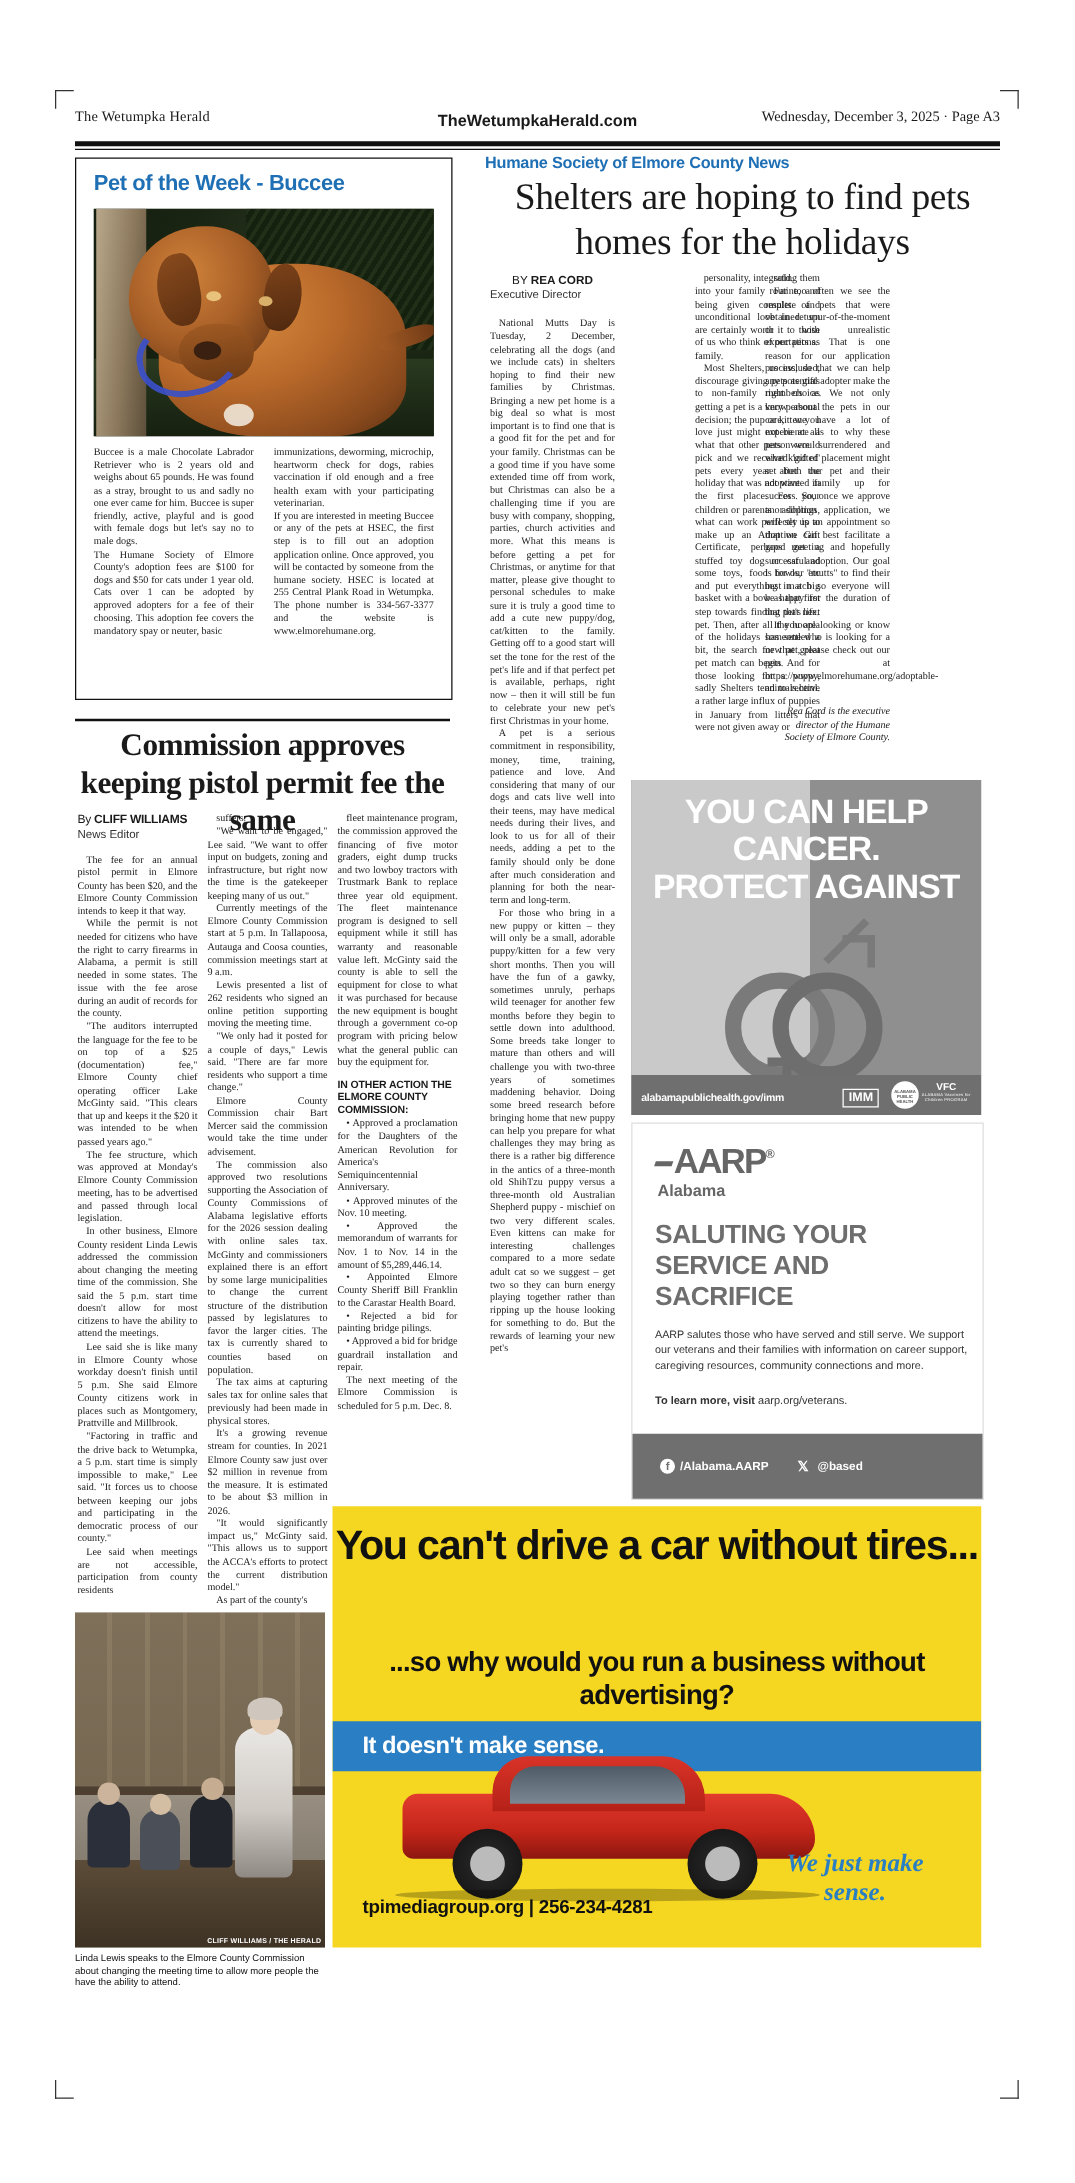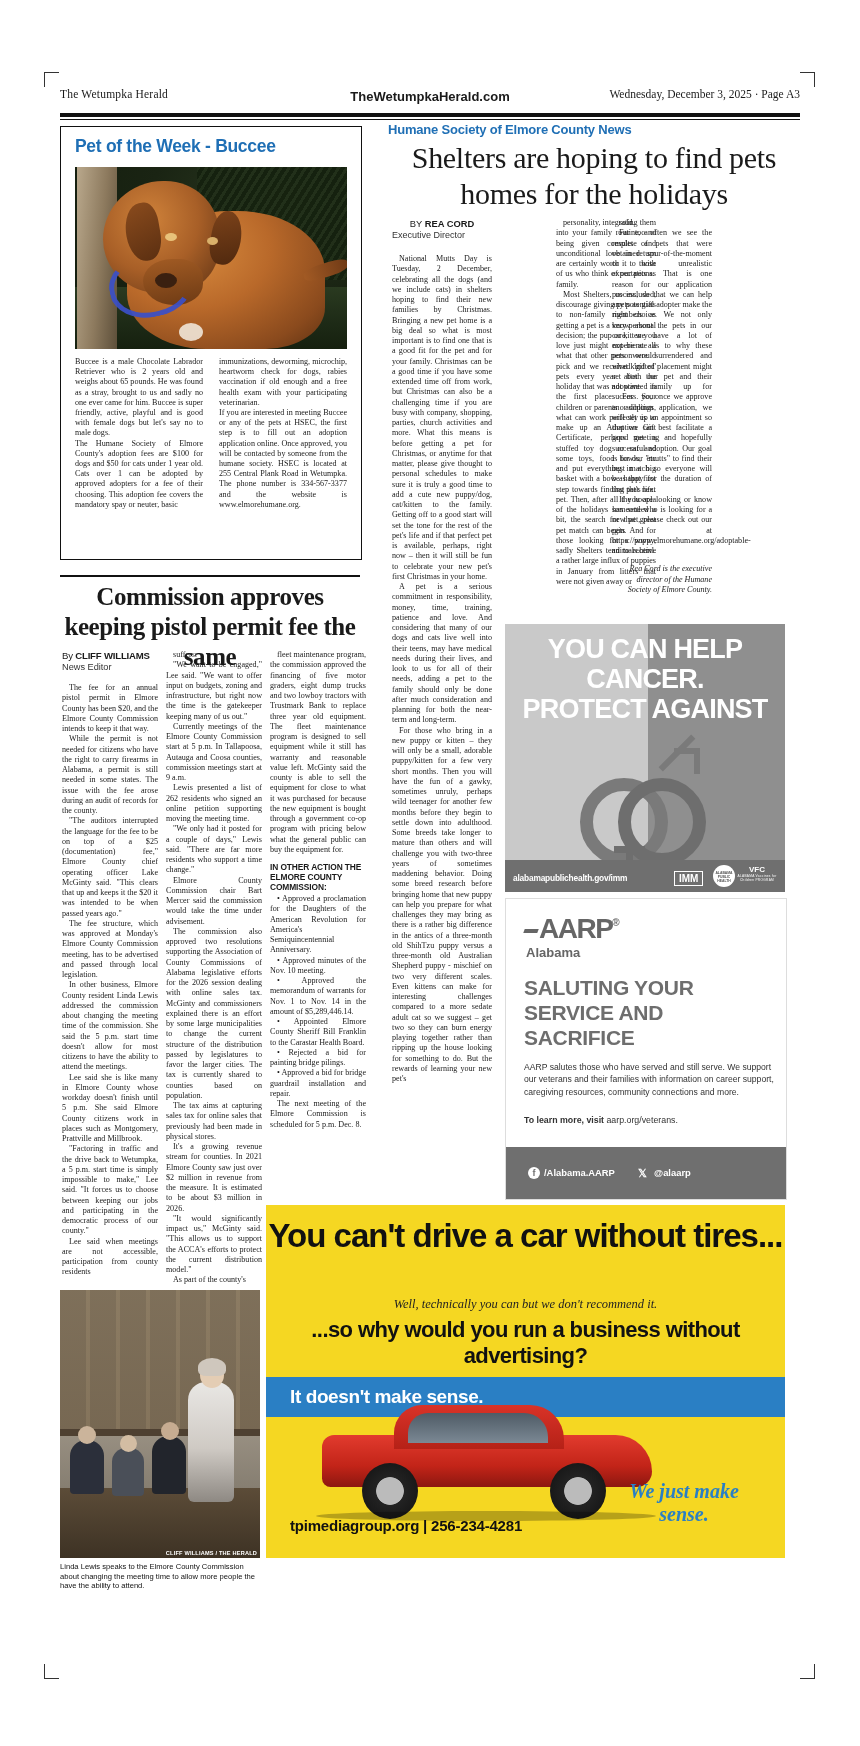--- a/index.html
+++ b/index.html
@@ -370,27 +370,26 @@
   <div class="ad-aarp">
     <div class="aarp-logo"><span class="tick"></span><span>AARP</span><sup>®</sup></div>
     <div class="aarp-al">Alabama</div>
     <div class="aarp-head">SALUTING YOUR SERVICE AND SACRIFICE</div>
     <div class="aarp-body">AARP salutes those who have served and still serve. We support our veterans and their families with information on career support, caregiving resources, community connections and more.</div>
     <div class="aarp-learn"><b>To learn more, visit</b> <span>aarp.org/veterans.</span></div>
     <div class="aarp-foot">
       <div class="fb">f</div>
       <div class="fbt">/Alabama.AARP</div>
       <div class="xi">𝕏</div>
-      <div class="xt">@alaarp</div>
+      <div class="xt">@based</div>
     </div>
   </div>
 
   <div class="ad-tpi">
     <div class="tpi-l1">You can't drive a car without tires...</div>
-    <div class="tpi-l2">Well, technically you can but we don't recommend it.</div>
     <div class="tpi-l3">...so why would you run a business without advertising?</div>
     <div class="tpi-blue">
         <span>It doesn't make sense.</span>
       </div>
     <div class="tpi-car">
       <div class="body"></div>
         <div class="cabin"></div>
         <div class="glass"></div>
       <div class="w1"></div>
         <div class="w2"></div>

